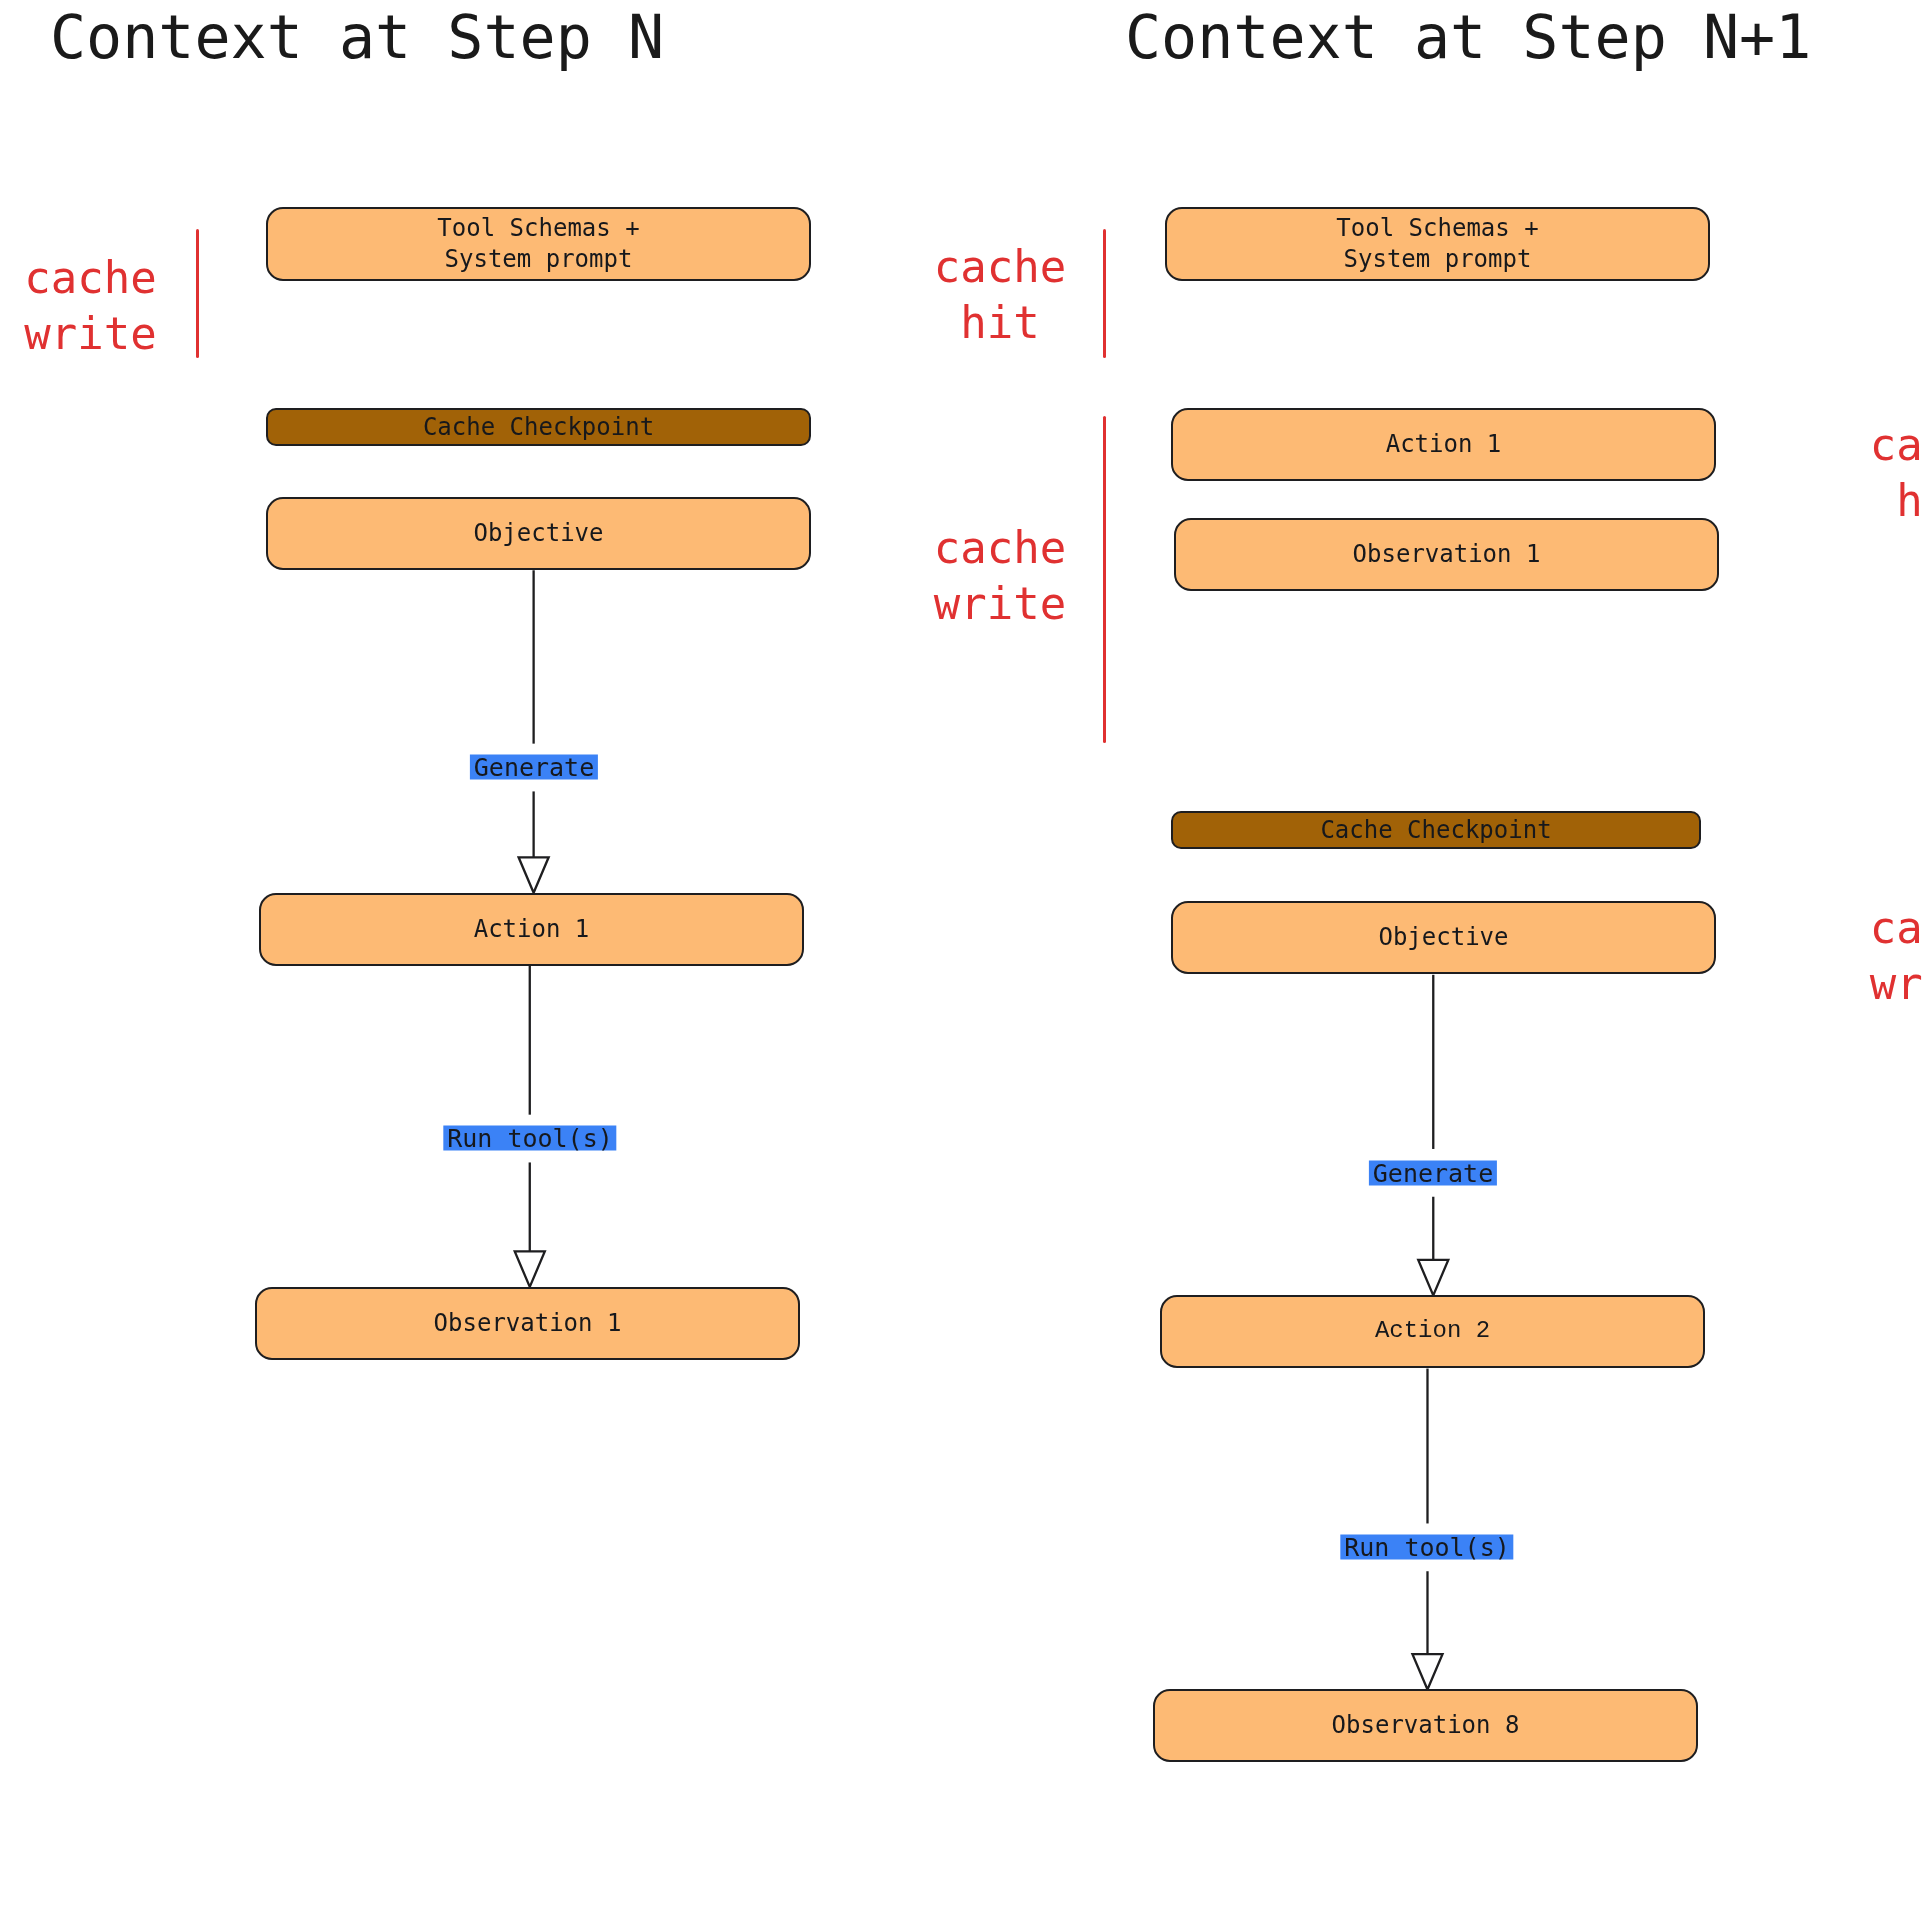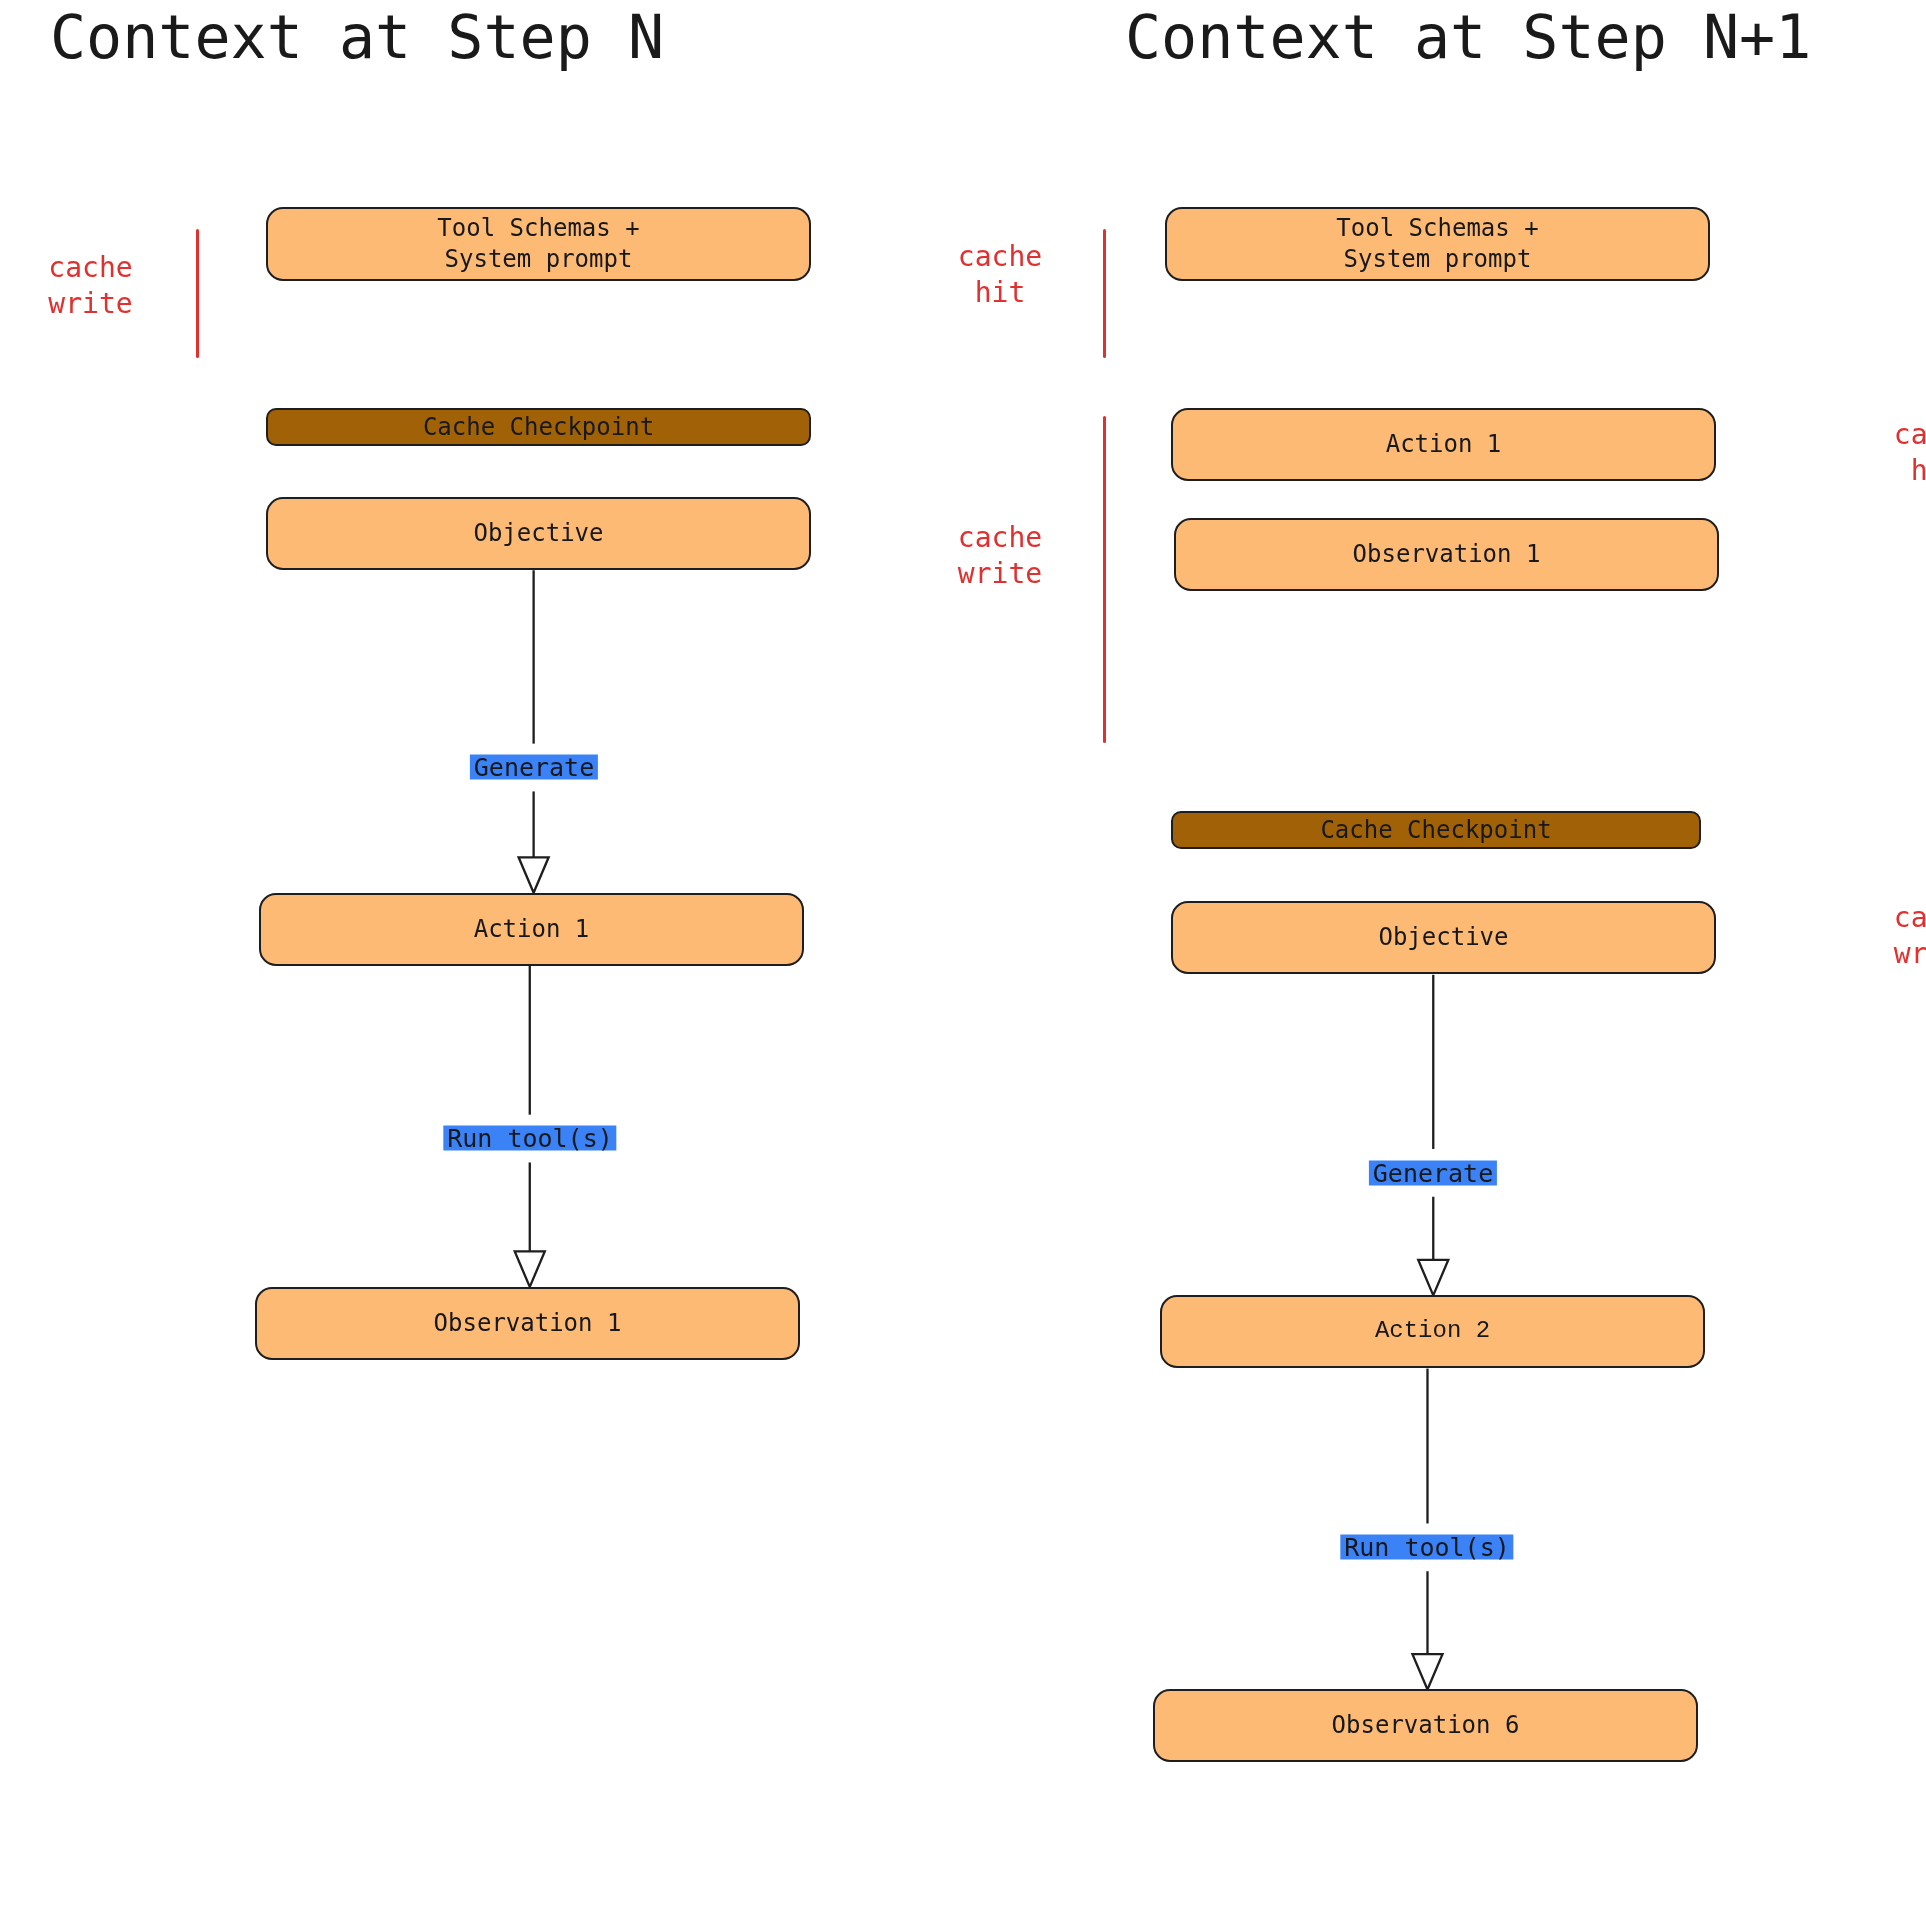--- a/index.html
+++ b/index.html
@@ -60,21 +60,21 @@
   
   .bracket-line {
     position: absolute;
     width: 3.1px;
     background: #e03131;
     border-radius: 1.5px;
   }
   .bracket-label {
     position: absolute;
     font-family: "DejaVu Sans Mono", "Liberation Mono", monospace;
-    font-size: 28px;
+    font-size: 44px;
     line-height: 1.28;
     color: #e03131;
     text-align: center;
     white-space: pre-line;
   }
 
   
   .edge-svg {
     position: absolute;
     left: 0; top: 0;
@@ -149,21 +149,21 @@
     <div class="bracket-line" style="left: 1103px; top: 416px; height: 327px;"></div>
     <div class="bracket-label" style="left: 921px; top: 520px; width: 158px;">cache
 write</div>
     <div class="node" style="left: 1165px; top: 207px; width: 545px; height: 74px;">Tool Schemas +
 System prompt</div>
     <div class="node" style="left: 1171px; top: 408px; width: 545px; height: 73px;">Action 1</div>
     <div class="node" style="left: 1174px; top: 518px; width: 545px; height: 73px;">Observation 1</div>
     <div class="node checkpoint" style="left: 1171px; top: 811px; width: 530px; height: 38px;">Cache Checkpoint</div>
     <div class="node" style="left: 1171px; top: 901px; width: 545px; height: 73px;">Objective</div>
     <div class="node" style="left: 1160px; top: 1295px; width: 545px; height: 73px; font-family: Liberation Mono, monospace;">Action 2</div>
-    <div class="node" style="left: 1153px; top: 1689px; width: 545px; height: 73px;">Observation 6</div>
+    <div class="node" style="left: 1153px; top: 1689px; width: 545px; height: 73px;">Observation 8</div>
     <div class="edge-label" style="left: 1433px; top: 1173px;">Generate</div>
     <div class="edge-label" style="left: 1427px; top: 1547px;">Run tool(s)</div>
     <div class="bracket-label" style="left: 1855px; top: 417px; width: 162px;">cache
 hit</div>
     <div class="bracket-label" style="left: 1855px; top: 900px; width: 162px;">cache
 write</div>
   </div>
 
 
 </body></html>

